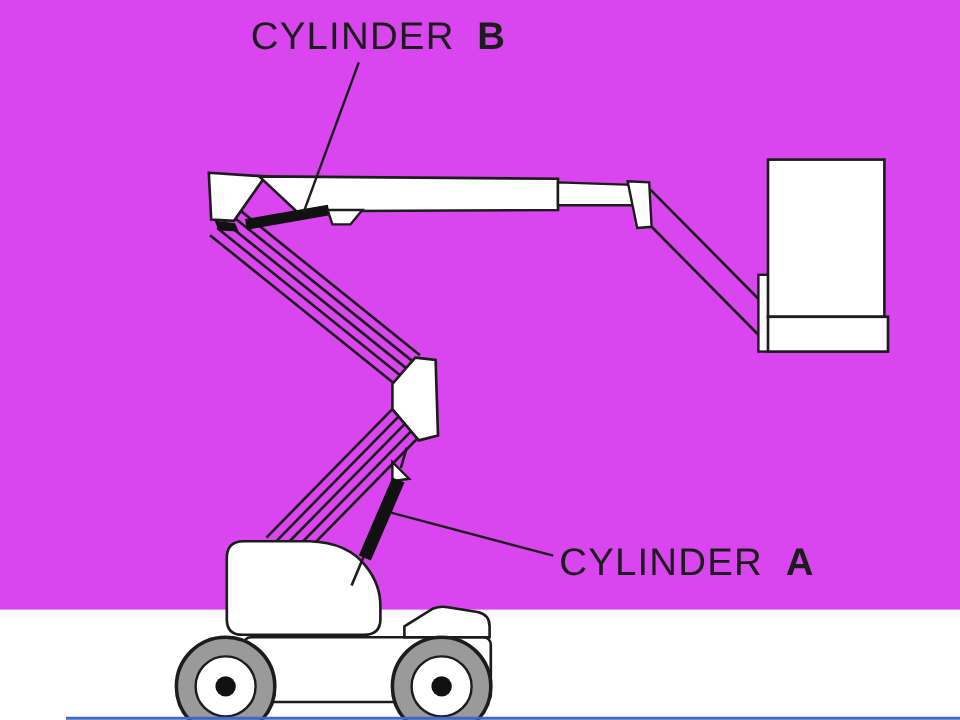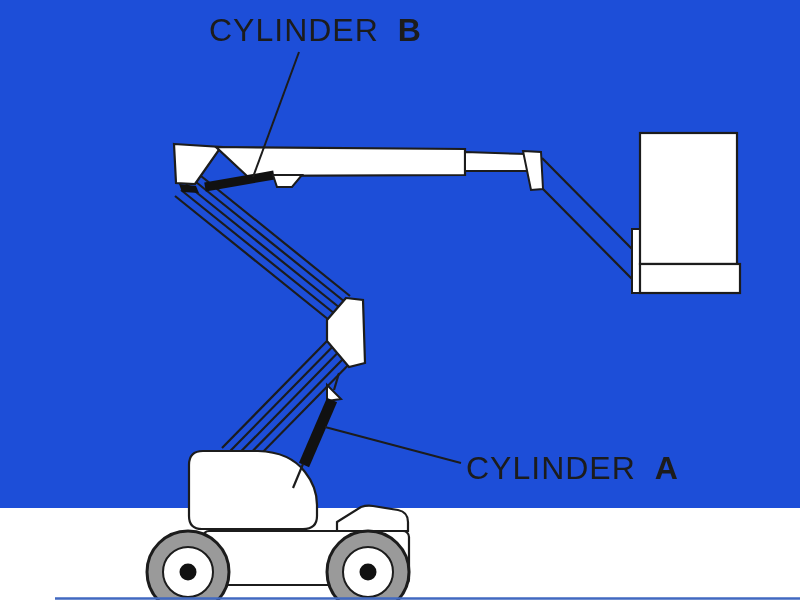--- a/index.html
+++ b/index.html
@@ -8,21 +8,21 @@
     background: #ffffff;
     width: 800px;
     height: 600px;
     overflow: hidden;
     font-family: "Liberation Sans", sans-serif;
   }
   #stage {
     position: relative;
     width: 800px;
     height: 508px;
-    background: #1d4ed8;
+    background: #d946ef;
   }
   svg { display: block; }
   text {
     font-family: "Liberation Sans", sans-serif;
     fill: #1c1c1c;
     letter-spacing: 1px;
   }
   .lbl-word { font-weight: 400; }
   .lbl-letter { font-weight: 700; }
 </style>

